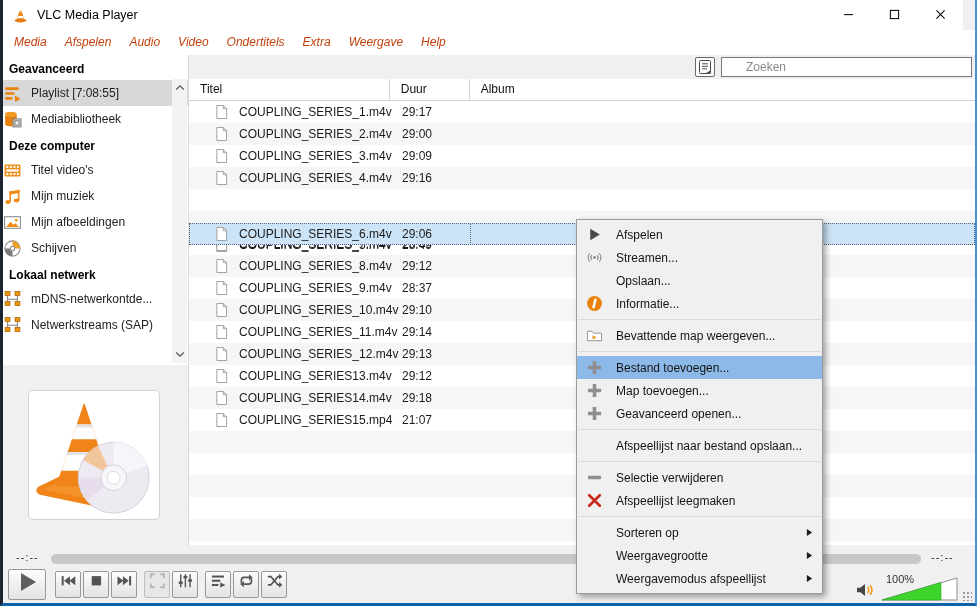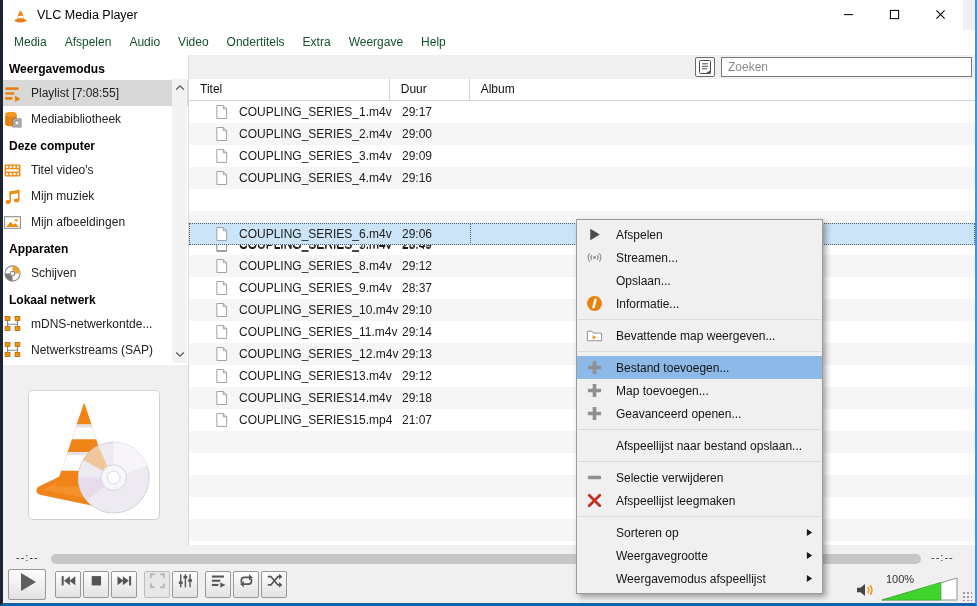--- a/index.html
+++ b/index.html
@@ -12,39 +12,39 @@
   }
   
   .titlebar{position:absolute;left:0;top:0;right:12px;height:30px;background:#fff;display:flex;align-items:center;}
   .titlebar .appicon{width:17px;height:17px;margin-left:9px;}
   .titlebar .title{margin-left:8px;font-size:12.5px;color:#000;}
   .win-controls{position:absolute;right:0;top:0;height:30px;display:flex;}
   .win-btn{width:46px;height:30px;display:flex;align-items:center;justify-content:center;background:#fff;border:none;padding:0;}
   .win-btn svg{width:11px;height:11px;}
   
   .menubar{position:absolute;left:0;top:30px;right:0;height:25px;background:#fff;display:flex;align-items:stretch;padding-left:2px;}
-  .menu-item{padding:0 9px;line-height:25px;color:#14532d;}
+  .menu-item{padding:0 9px;line-height:25px;color:#c2410c;font-style:italic;}
   
   .sidebar{position:absolute;left:0;top:55px;width:185px;bottom:58px;background:#f0f0f0;}
   .side-list{position:absolute;left:0;top:0;width:185px;height:310px;background:#fff;overflow:hidden;}
   .side-header{font-weight:bold;color:#000;padding:7px 0 4px 6px;height:25px;}
   .side-item{height:26px;display:flex;align-items:center;gap:9px;color:#222;}
   .side-item.selected{background:#d8d8d8;}
   .side-item .sicon{width:19px;height:19px;flex:0 0 auto;}
   .sicon svg,.mi-icon svg,.tb-icon svg,.appicon svg{width:100%;height:100%;display:block;}
   .side-scroll{position:absolute;right:1px;top:24px;width:15px;height:284px;background:#f3f3f3;}
   .scroll-arrow{position:absolute;left:1px;width:13px;height:13px;display:flex;align-items:center;justify-content:center;}
   .scroll-arrow svg{width:10px;height:7px;}
   .albumart{position:absolute;left:25px;top:335px;width:132px;height:130px;background:#fff;border:1px solid #d2d2d2;border-radius:5px;}
   .albumart svg{width:100%;height:100%;display:block;}
   
   .listpane{position:absolute;left:185px;top:55px;width:787px;height:490px;background:#fff;border-left:1px solid #d9d9d9;}
   .pane-toolbar{position:absolute;left:0;top:0;right:0;height:24px;background:#f0f0f0;}
   .view-btn{position:absolute;left:506px;top:2px;width:20px;height:20px;background:#fdfdfd;border:1px solid #6a6a6a;border-radius:2px;padding:1px;}
-  .search-input{position:absolute;left:532px;top:2px;width:251px;height:20px;border:1px solid #787878;background:#fff;font-family:inherit;font-size:12px;padding:0 6px;color:#222;}
+  .search-input{position:absolute;left:532px;top:2px;width:251px;height:20px;border:1px solid #787878;background:#fff;font-family:inherit;font-size:12px;padding:0 24px;color:#222;}
   .search-input::placeholder{color:#8a8a8a;}
   .table-header{position:absolute;left:0;top:24px;right:0;height:22px;background:#fff;border-bottom:1px solid #d4d4d4;display:flex;}
   .th{line-height:21px;padding-left:11px;border-right:1px solid #d4d4d4;color:#111;}
   .th:last-child{border-right:none;}
   .table-body{position:absolute;left:0;top:46px;right:0;bottom:1px;
     background:repeating-linear-gradient(to bottom,#fff 0 22px,#f6f6f6 22px 44px);}
   .prow{position:absolute;left:0;width:786px;height:22px;}
   .prow.selected{background:#cbe4f7;outline:1px dotted #55606b;outline-offset:-1px;z-index:2;margin-top:12px;}
   .prow .ficon{position:absolute;left:26px;top:3px;width:13px;height:16px;}
   .prow .ficon svg{width:100%;height:100%;}
@@ -125,21 +125,21 @@
       <div class="menu-item">Audio</div>
       <div class="menu-item">Video</div>
       <div class="menu-item">Ondertitels</div>
       <div class="menu-item">Extra</div>
       <div class="menu-item">Weergave</div>
       <div class="menu-item">Help</div>
     </div>
 
   <div class="sidebar">
     <div class="side-list" id="side-list">
-        <div class="side-header">Weergavemodus</div>
+        <div class="side-header">Geavanceerd</div>
         <div class="side-item selected">
           <span class="sicon">
             <svg viewBox="0 0 18 18">
               <g fill="#e8820c">
                 <rect x="2" y="3" width="13" height="2.6" rx="1.2"></rect>
                 <rect x="2" y="7.7" width="9" height="2.6" rx="1.2"></rect>
                 <rect x="2" y="12.4" width="7" height="2.6" rx="1.2"></rect>
                 <path d="M11.3 11 L16.6 14.1 L11.3 17 Z"></path>
               </g>
             </svg>
@@ -194,21 +194,20 @@
         <div class="side-item">
           <span class="sicon">
             <svg viewBox="0 0 18 18">
               <rect x="1.5" y="3.5" width="15" height="11" fill="#fff" stroke="#8a8a8a"></rect>
               <circle cx="12.6" cy="6.9" r="1.4" fill="#f0a32a"></circle>
               <path d="M3 13.2 L7 8.2 L10 11.2 L12 9.6 L15 13.2 Z" fill="#ef8a12"></path>
             </svg>
           </span>
           <span>Mijn afbeeldingen</span>
         </div>
-        <div class="side-header">Apparaten</div>
         <div class="side-item">
           <span class="sicon">
             <svg viewBox="0 0 18 18">
               <circle cx="9" cy="9" r="7.2" fill="#fff" stroke="#8a8a8a"></circle>
               <path d="M9 1.8 A7.2 7.2 0 0 1 16.2 9 L11.5 9 A2.5 2.5 0 0 0 9 6.5 Z" fill="#f0a32a"></path>
               <path d="M9 16.2 A7.2 7.2 0 0 1 1.8 9 L6.5 9 A2.5 2.5 0 0 0 9 11.5 Z" fill="#787878"></path>
               <circle cx="9" cy="9" r="2.1" fill="#fff" stroke="#8a8a8a"></circle>
             </svg>
           </span>
           <span>Schijven</span>

